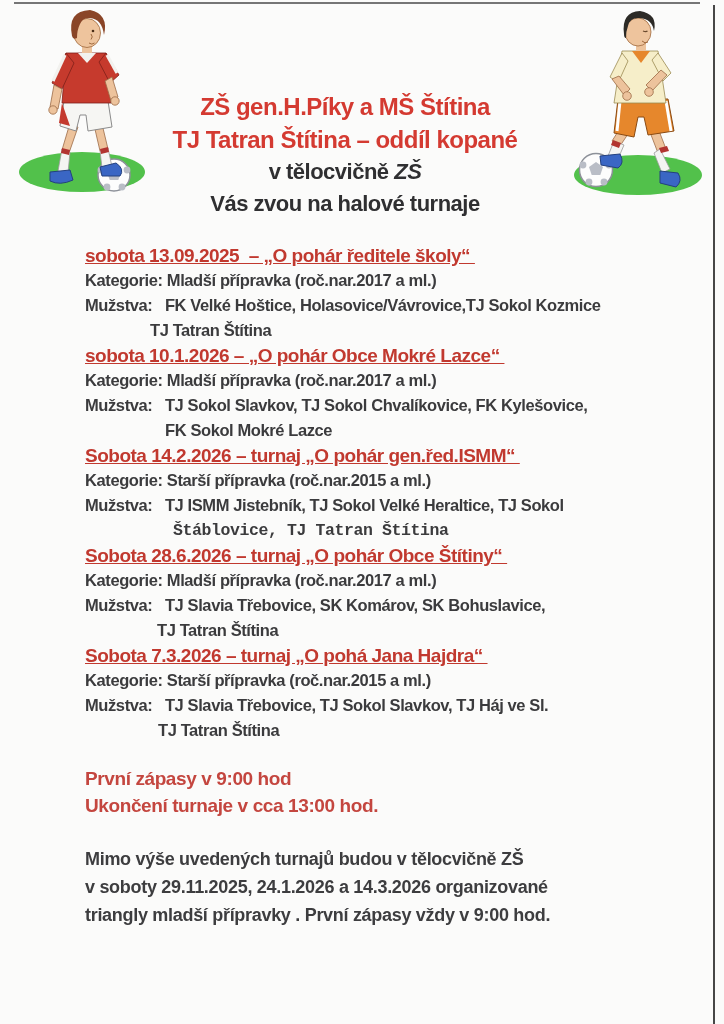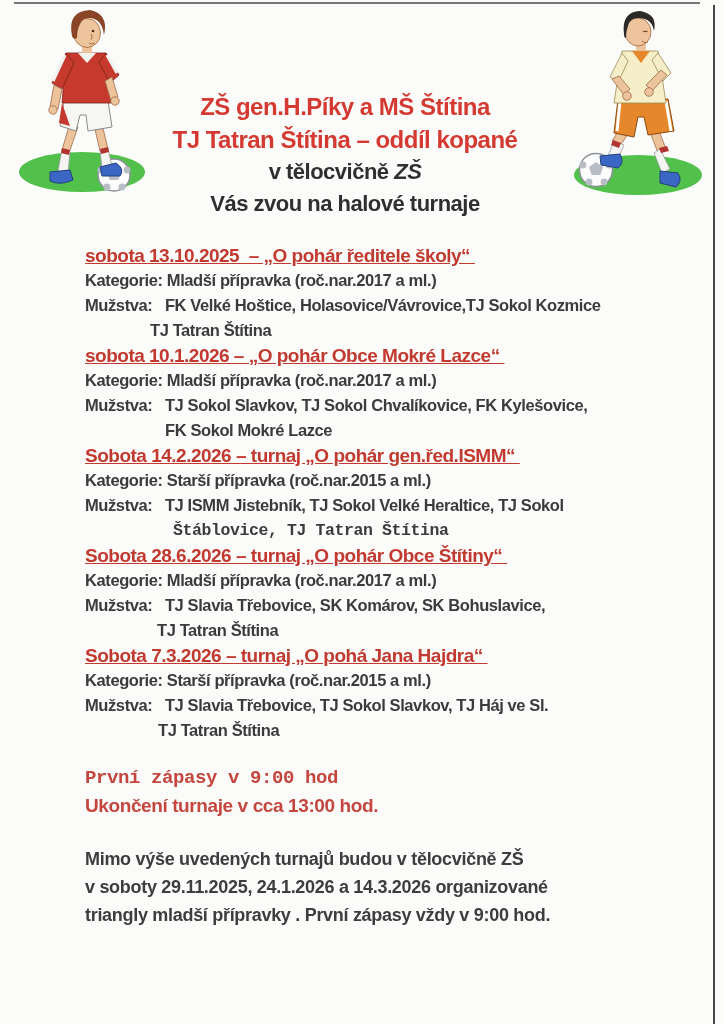--- a/index.html
+++ b/index.html
@@ -26,21 +26,21 @@
   
   .main{position:absolute;top:243px;left:85px;width:625px;}
   .t-title{
     color:#c1392f;font-size:19px;line-height:25px;letter-spacing:-0.5px;
     text-decoration:underline;white-space:pre;
   }
   .t-line{font-size:16.5px;line-height:25px;letter-spacing:-0.4px;white-space:pre;}
   .t-line .u{}
 
   .sched{color:#c4463f;font-size:19px;line-height:27px;letter-spacing:-0.4px;white-space:pre;}
-  .sched-first{margin-top:22px;font-family:Liberation Mono, monospace;}
+  .sched-first{margin-top:22px;}
 
   .note{
     color:#3d3d3f;font-size:18px;line-height:28px;
     letter-spacing:-0.3px;white-space:pre;
   }
   .note-first{margin-top:26px;}
 </style>
 </head>
 <body>
 
@@ -141,21 +141,21 @@
 <div class="header">
   <div class="h-red">ZŠ gen.H.Píky a MŠ Štítina</div>
   <div class="h-red">TJ Tatran Štítina – oddíl kopané</div>
   <div class="h-dark"><span>v tělocvičně </span><span class="it">ZŠ</span></div>
   <div class="h-dark">Vás zvou na halové turnaje</div>
 </div>
 
 <div class="main">
   <div>
       <div class="tblock">
-        <div class="t-title">sobota 13.10.2025  – „O pohár ředitele školy“ </div>
+        <div class="t-title">sobota 13.09.2025  – „O pohár ředitele školy“ </div>
         <div class="t-line">Kategorie: Mladší přípravka (roč.nar.2017 a ml.)</div>
         <div class="t-line">Mužstva:   FK Velké Hoštice, Holasovice/Vávrovice,TJ Sokol Kozmice</div>
         <div class="t-line" style="padding-left: 65px;">TJ Tatran Štítina</div>
       </div>
       <div class="tblock">
         <div class="t-title">sobota 10.1.2026 – „O pohár Obce Mokré Lazce“ </div>
         <div class="t-line">Kategorie: Mladší přípravka (roč.nar.2017 a ml.)</div>
         <div class="t-line">Mužstva:   TJ Sokol Slavkov, TJ Sokol Chvalíkovice, FK Kylešovice,</div>
         <div class="t-line" style="padding-left: 80px;">FK Sokol Mokré Lazce</div>
       </div>

